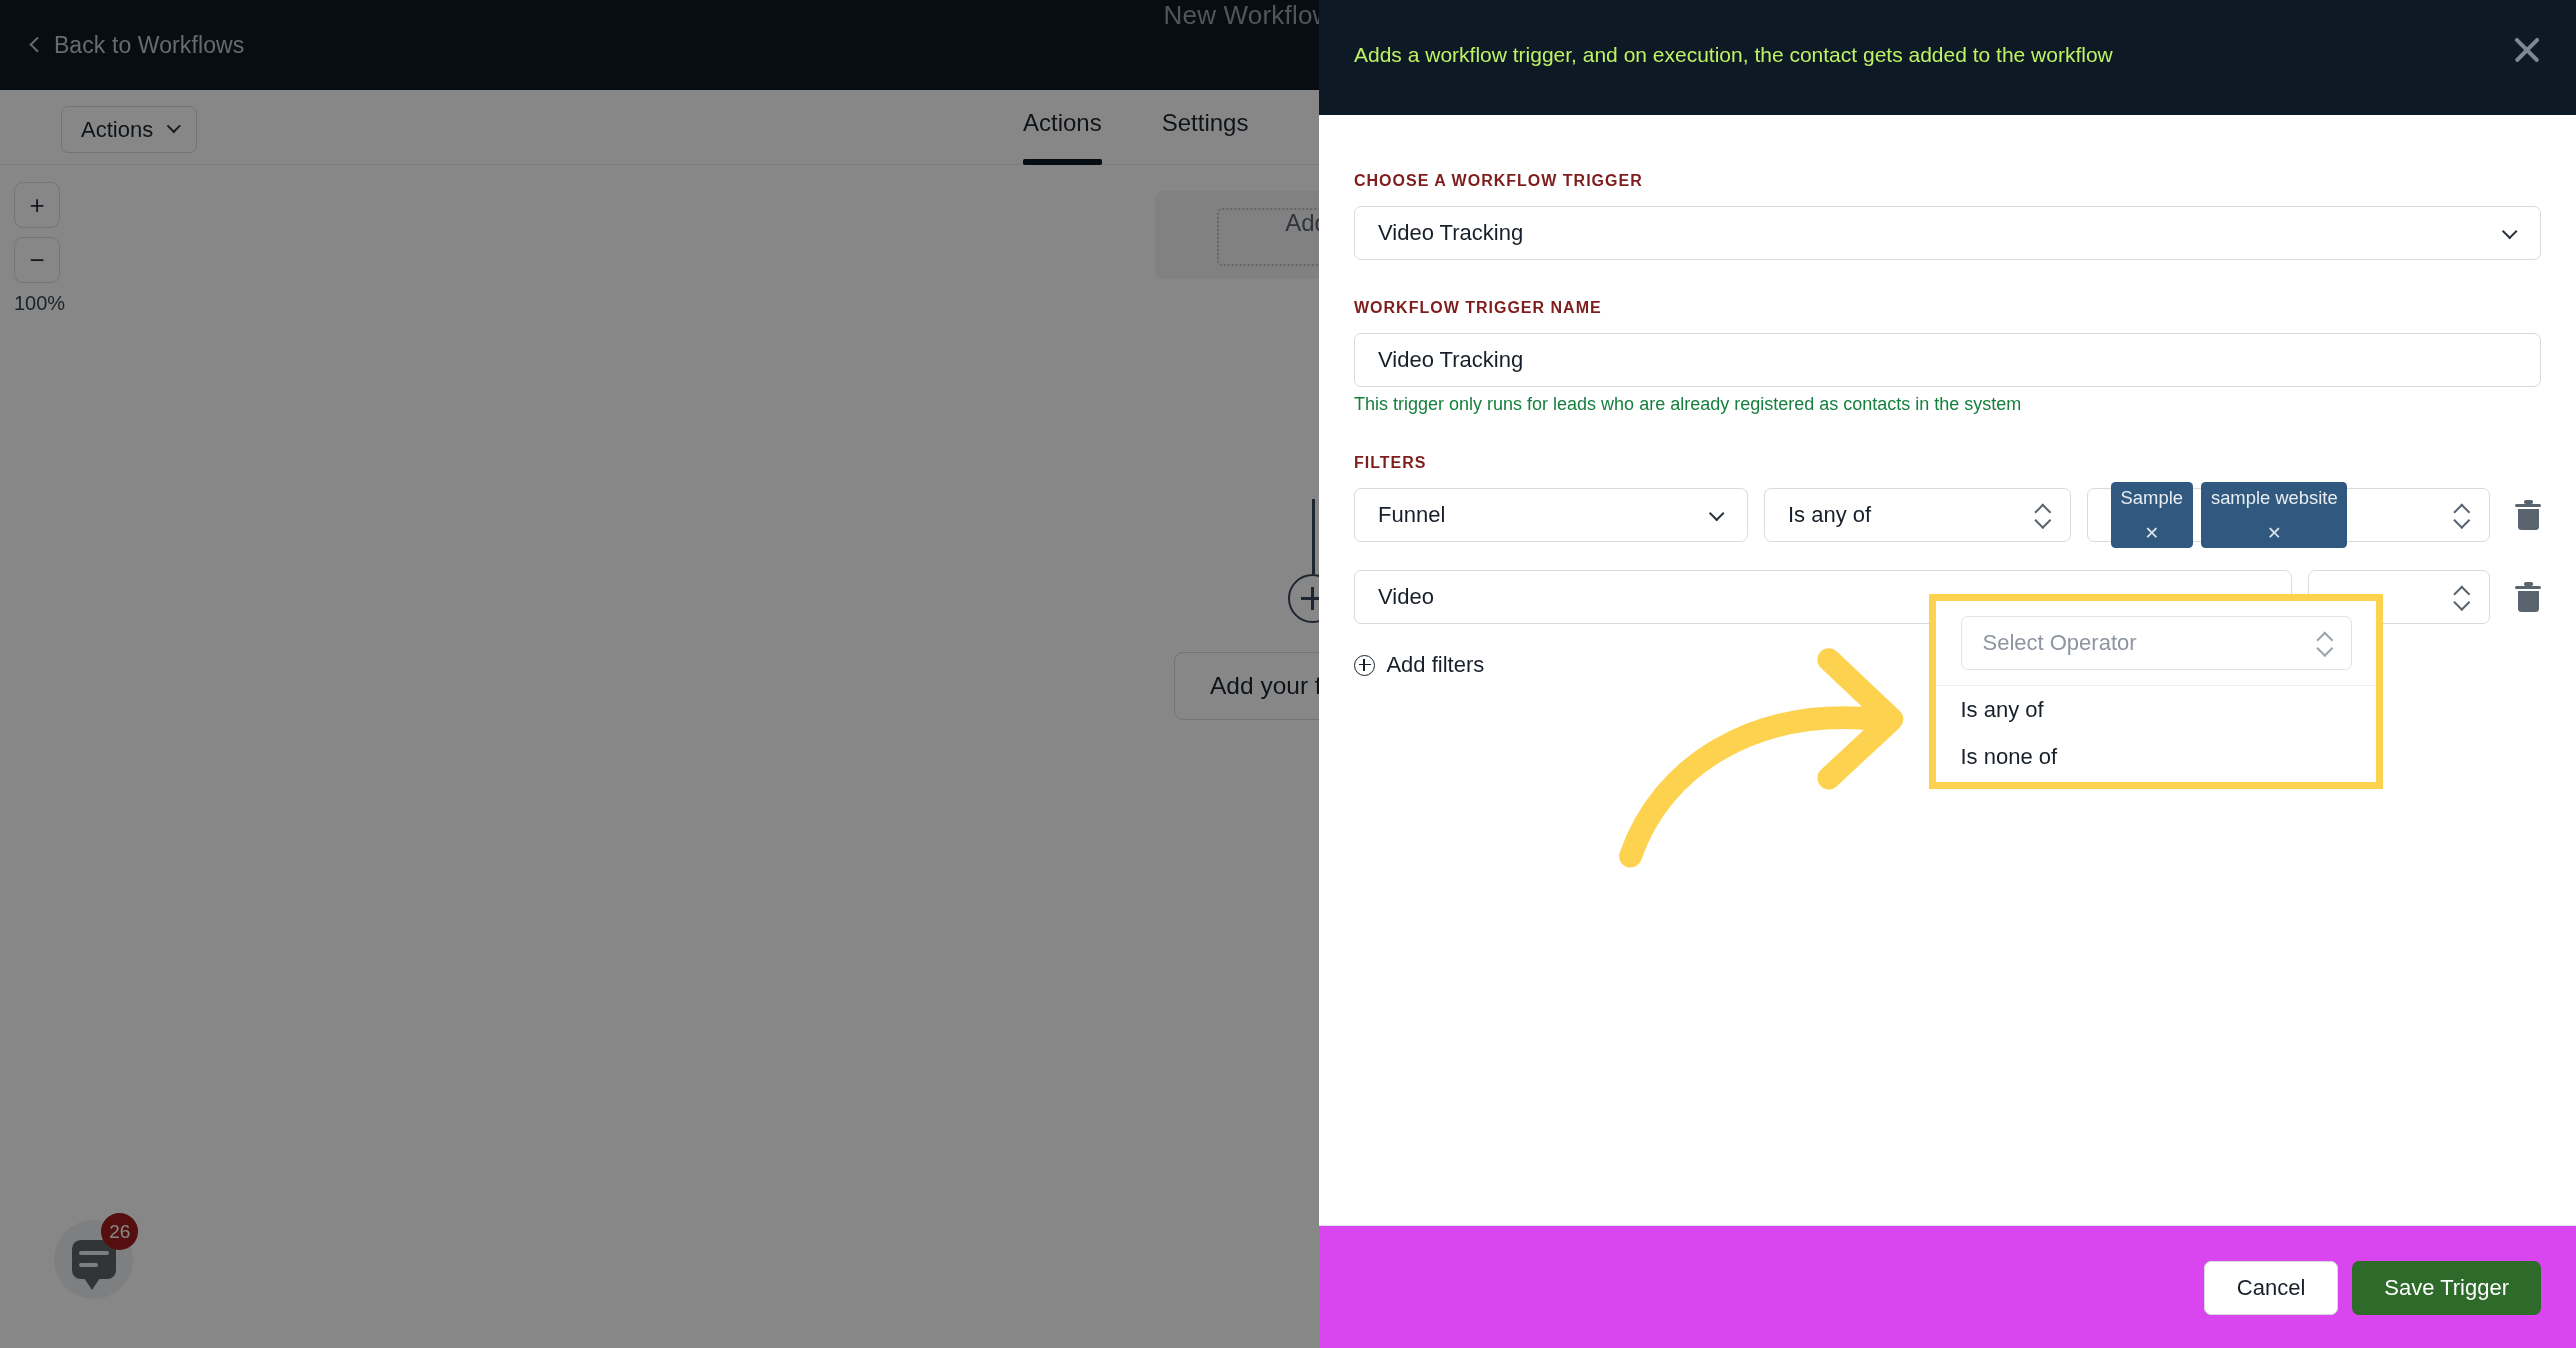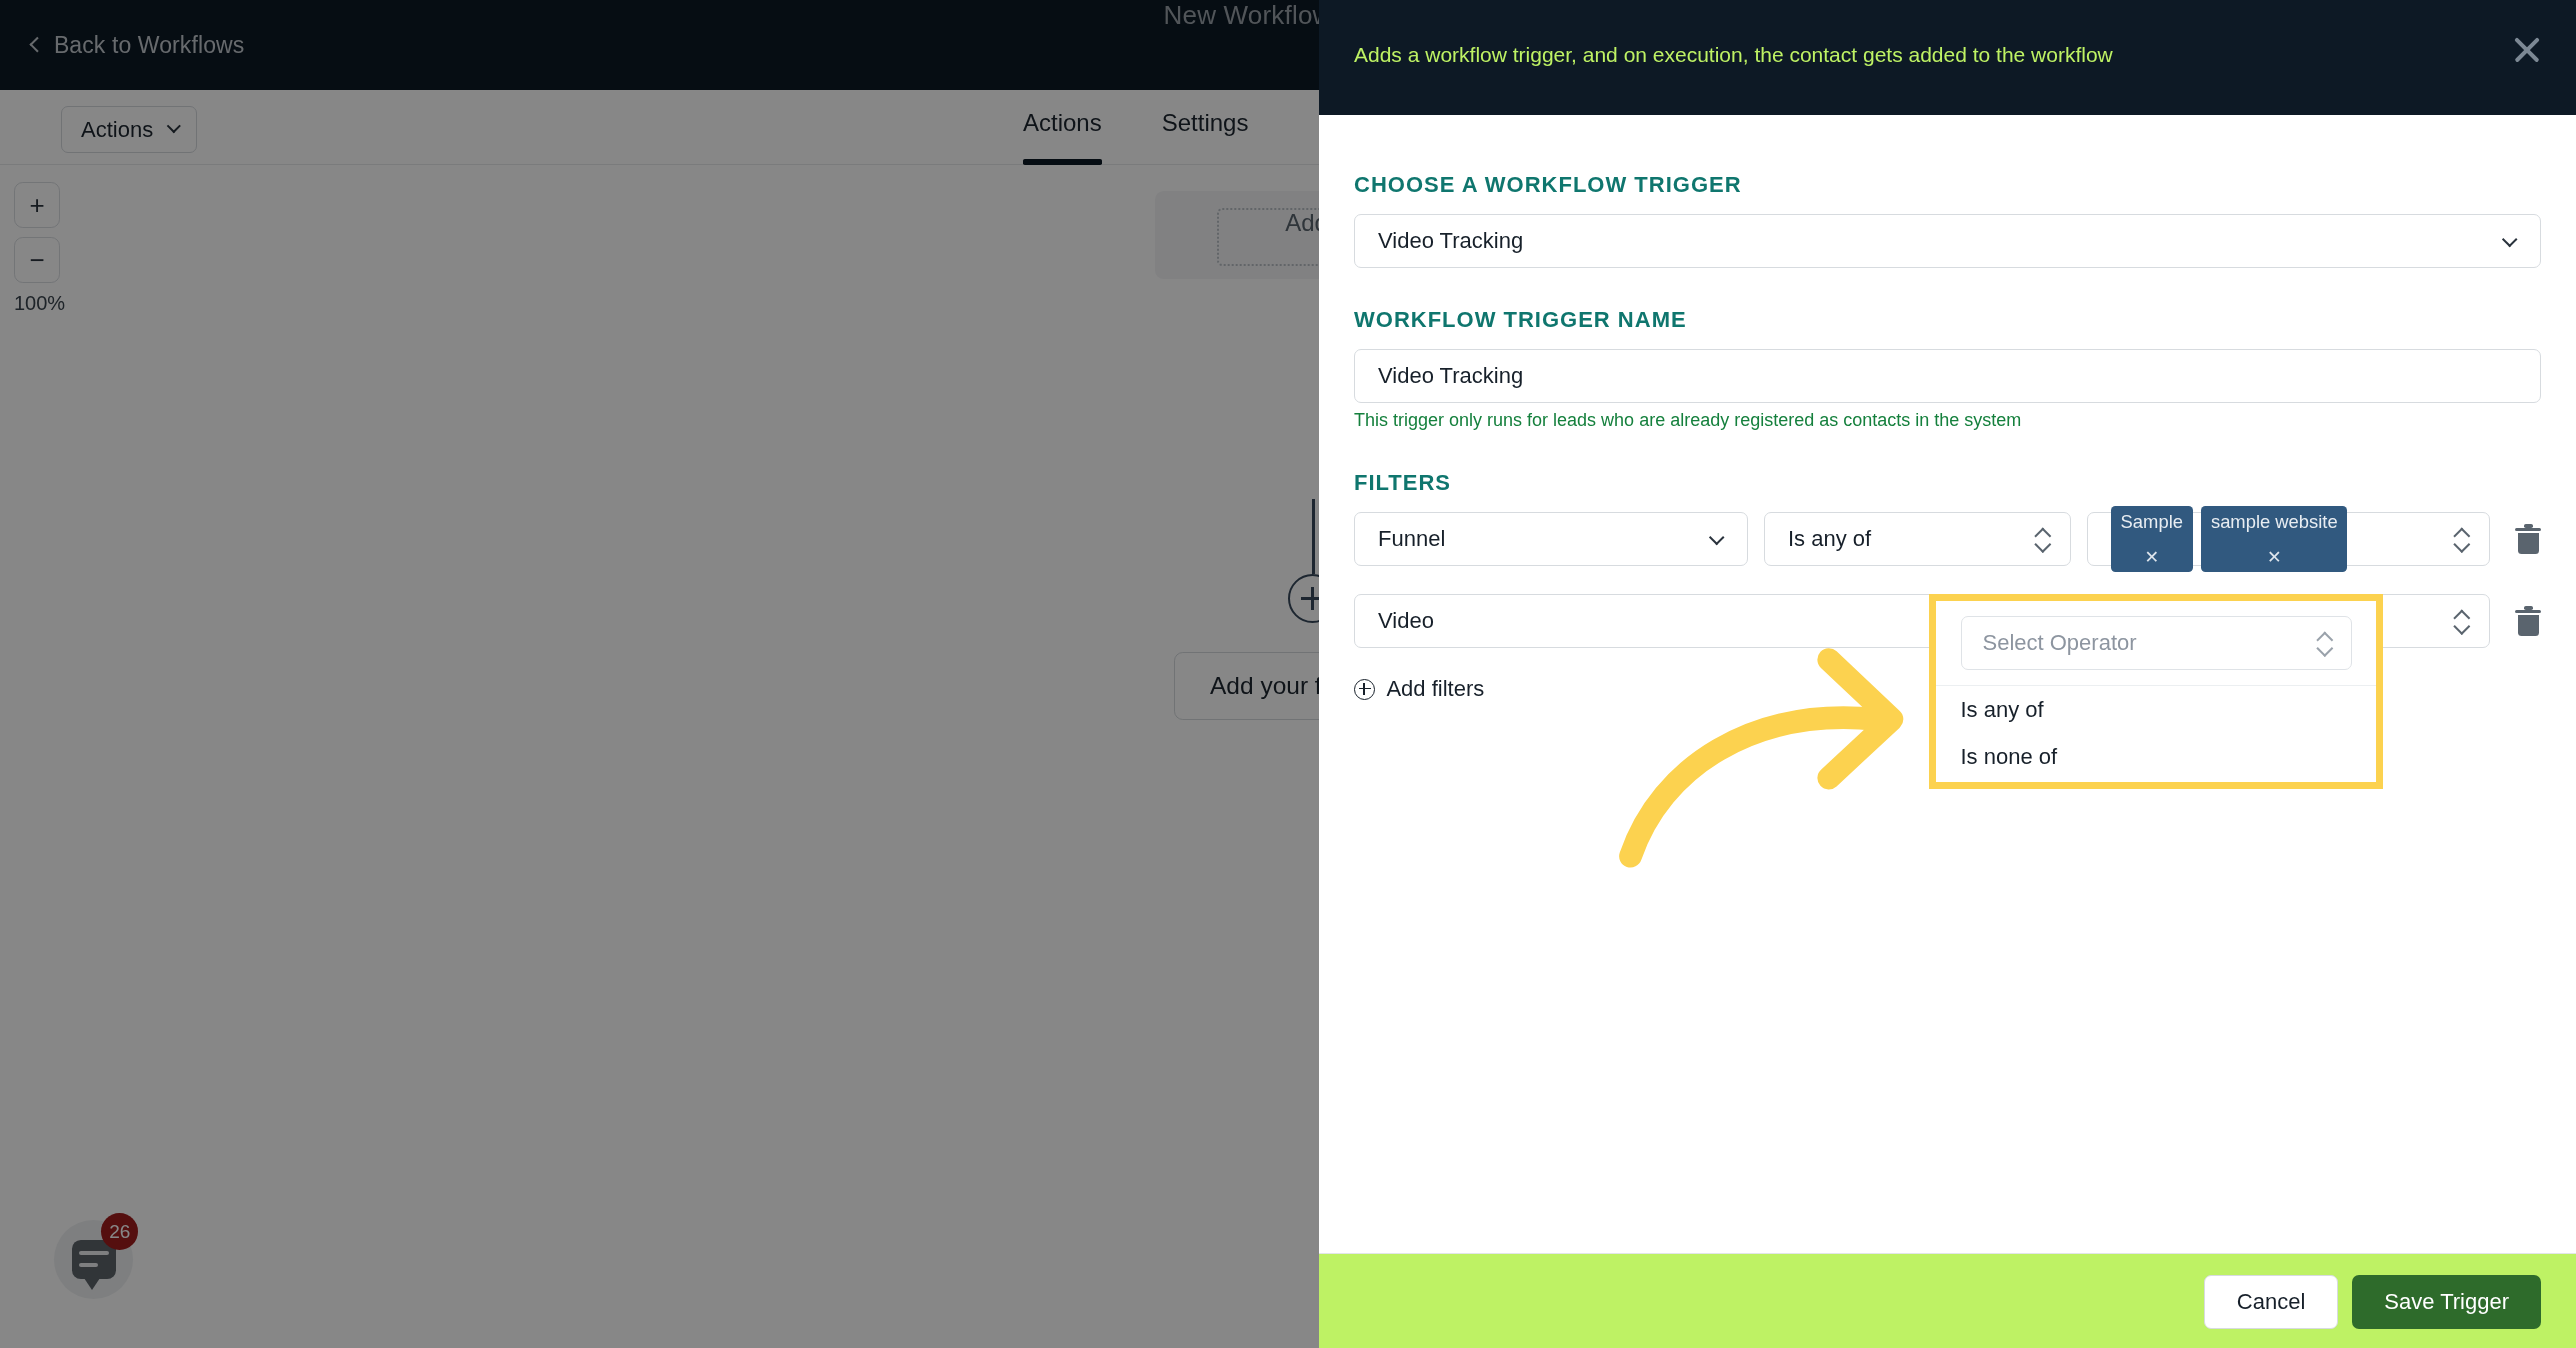--- a/index.html
+++ b/index.html
@@ -136,22 +136,22 @@
   }
   .panel-close:before, .panel-close:after {
     content:''; position:absolute; left: 1.8px; top: 16px; width: 32px; height: 3.5px;
     background: #7c8894; border-radius: 1.8px;
   }
   .panel-close:before { transform: rotate(45deg); }
   .panel-close:after  { transform: rotate(-45deg); }
 
   .panel-body { padding: 57px 35px 0 35px; position: relative; }
   .field-label {
-    font-size: 22px; font-weight: bold; letter-spacing: 1px;
-    color: #0f766e; text-transform: uppercase; margin-bottom: 16px;
+    font-size: 16px; font-weight: bold; letter-spacing: 1px;
+    color: #7f1d1d; text-transform: uppercase; margin-bottom: 16px;
   }
   .select-box, .text-box {
     height: 54px; border: 1.3px solid #d7dbdf; border-radius: 7px; background: #fff;
     display: flex; align-items: center; padding: 8px 23px;
     font-size: 22px; color: #17202a; position: relative;
   }
   .select-box .chev {
     position: absolute; right: 24.5px; top: 19px;
     width: 11.4px; height: 11.4px; border-right: 2.6px solid #2a333d; border-bottom: 2.6px solid #2a333d;
     transform: rotate(45deg);
@@ -194,22 +194,22 @@
     font-size: 22px; color: #17202a; margin-top: 8.8px;
   }
   .circ-plus {
     width: 21px; height: 21px; border: 1.8px solid #17202a; border-radius: 50%; position: relative;
   }
   .circ-plus:before, .circ-plus:after { content:''; position:absolute; background:#17202a; }
   .circ-plus:before { left: 3.5px; right: 3.5px; top: 8px; height: 1.8px; }
   .circ-plus:after  { top: 3.5px; bottom: 3.5px; left: 8px; width: 1.8px; }
 
   .panel-footer {
-    position: absolute; left: 0; right: 0; bottom: 0; height: 96px;
-    border-top: 1.3px solid #e2e5e8; background:#bef264;
+    position: absolute; left: 0; right: 0; bottom: 0; height: 124px;
+    border-top: 1.3px solid #e2e5e8; background:#d946ef;
     display: flex; align-items: center; justify-content: flex-end; gap: 14px;
     padding-right: 35px;
   }
   .btn-cancel {
     height: 54px; padding: 0 32px; border:1.3px solid #d7dbdf; border-radius: 7px;
     background:#fff; font-size: 22px; color:#17202a;
     display:flex; align-items:center;
   }
   .btn-save {
     height: 54px; padding: 0 32px; border-radius: 7px; border: none;

